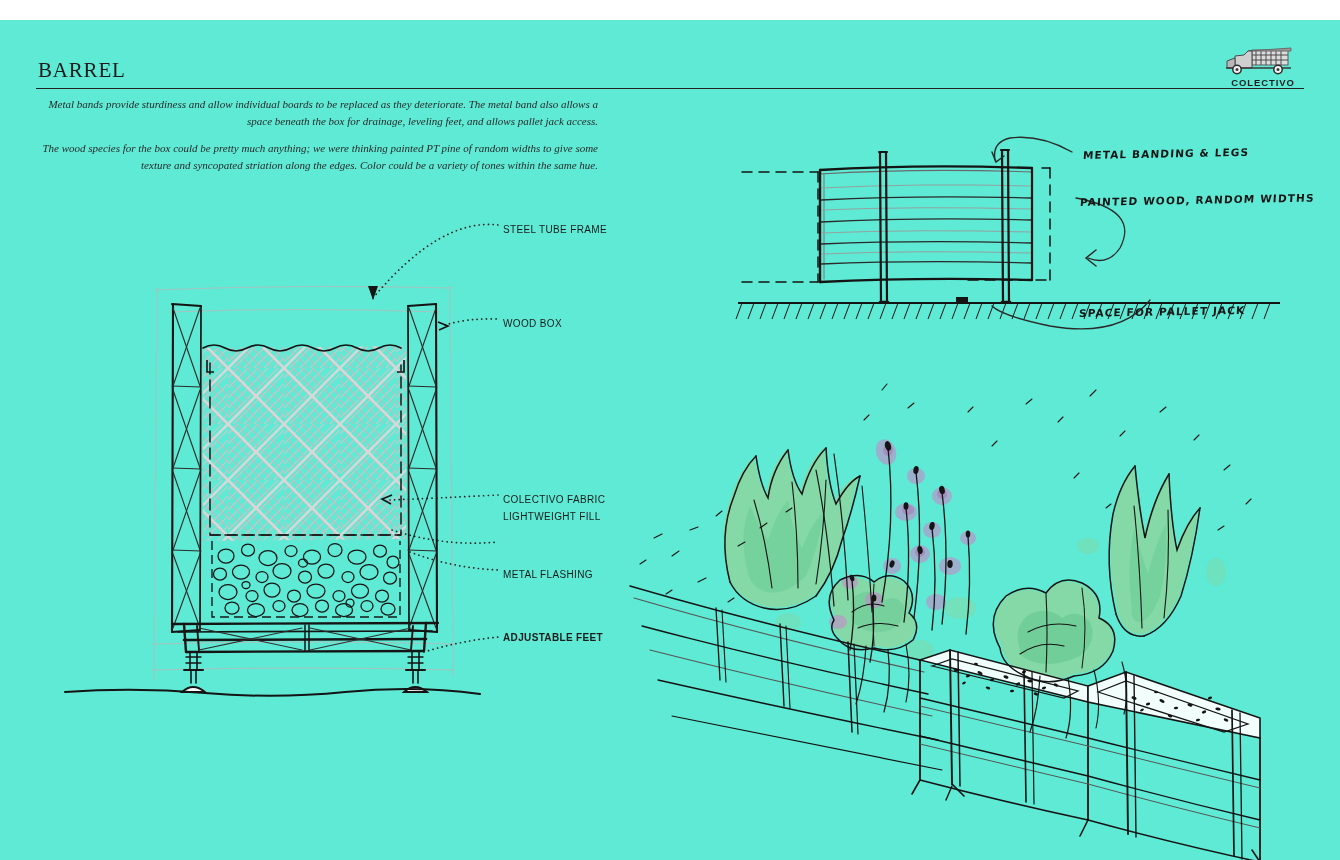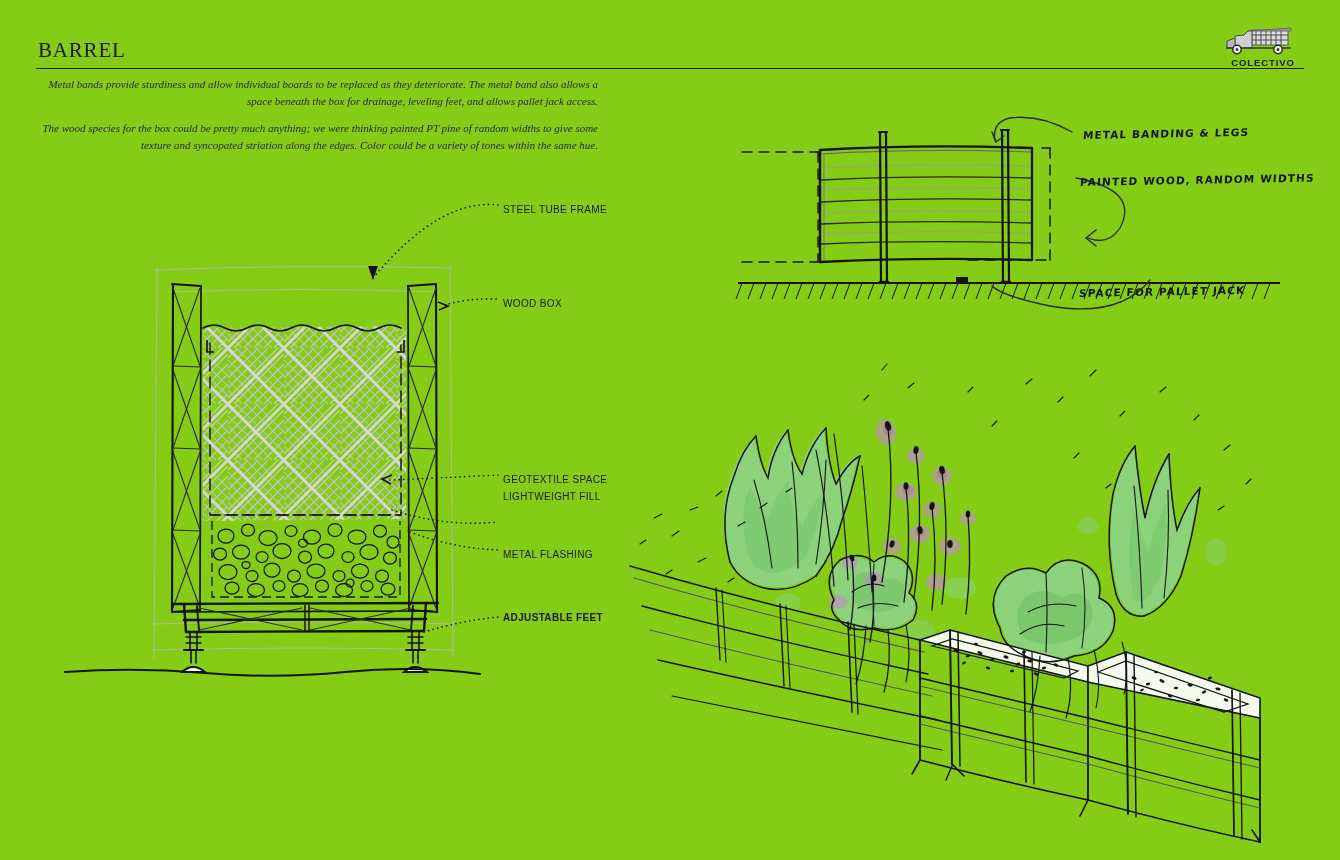--- a/index.html
+++ b/index.html
@@ -1,21 +1,21 @@
 <!DOCTYPE html>
 <html><head>
 <meta charset="utf-8">
 <title>BARREL — Colectivo Planter Sheet</title>
 <style>
   html,body{margin:0;padding:0;background:#ffffff;}
   body{
     width:1340px;height:860px;position:relative;overflow:hidden;
     font-family:"Liberation Sans", sans-serif;color:#1a1a1a;
   }
-  .sheet{position:absolute;inset:0;background:#84cc16;}
+  .sheet{position:absolute;inset:0;background:#5eead4;margin-top:20px;}
 
   
   .page-title{
     position:absolute;left:38px;top:40px;
     font-family:"Liberation Serif", serif;
     font-size:21px;letter-spacing:.8px;color:#1b1b1b;
     font-weight:400;line-height:1;
   }
   .header-rule{
     position:absolute;left:36px;top:68px;width:1268px;height:0;
@@ -303,21 +303,21 @@
       </g>
       <g stroke="#141414" stroke-width="1.6" fill="none">
         <path d="M378 122 L388 126 L379 130"></path>
         <path d="M332 295 L322 299 L331 304"></path>
       </g>
     </svg>
   </div>
 
   <div class="callout" style="left:503px;top:205px;">STEEL TUBE FRAME</div>
   <div class="callout" style="left:503px;top:299px;">WOOD BOX</div>
-  <div class="callout" style="left:503px;top:475px;">GEOTEXTILE SPACE</div>
+  <div class="callout" style="left:503px;top:475px;">COLECTIVO FABRIC</div>
   <div class="callout" style="left:503px;top:492px;text-align:right;">LIGHTWEIGHT FILL</div>
   <div class="callout" style="left:503px;top:550px;">METAL FLASHING</div>
   <div class="callout" style="left:503px;top:613px;font-weight:bold;">ADJUSTABLE FEET</div>
 
   <div class="canvas" id="elevation-drawing">
     <svg width="580" height="200" viewBox="0 0 580 200">
 
       <g stroke="#141414" stroke-width="1.5" fill="none" stroke-dasharray="10 7" stroke-linecap="round">
         <path d="M22 42 L98 42"></path>
         <path d="M22 152 L98 152"></path>

